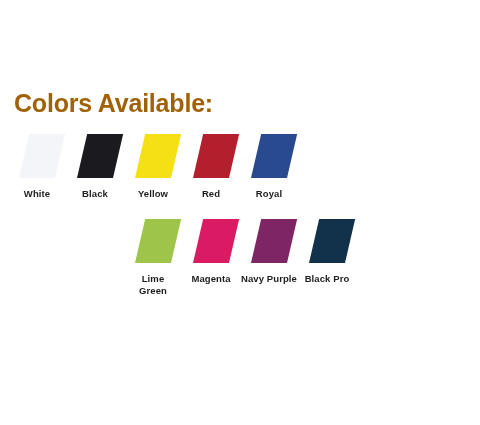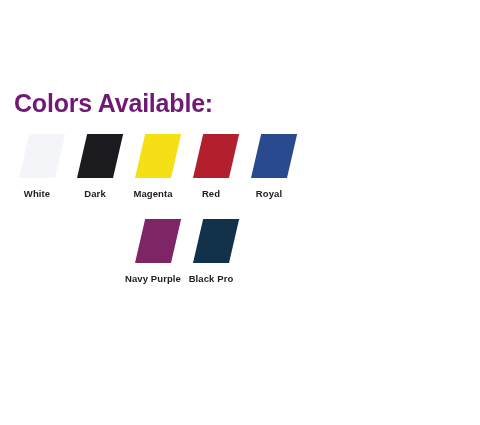--- a/index.html
+++ b/index.html
@@ -27,21 +27,21 @@
 
   
   #title {
     position: absolute;
     left: 14px;
     top: 88px;
     font-size: 25px;
     line-height: 30px;
     font-weight: 700;
     letter-spacing: -0.2px;
-    color: #701a75;
+    color: #a16207;
     white-space: nowrap;
   }
 
   
   .swatch-row {
     position: absolute;
     display: flex;
     align-items: flex-start;
   }
 
@@ -109,45 +109,57 @@
       <div class="swatch-cell">
         <div class="swatch-chip-wrap">
           <div class="swatch-chip" title="White" style="background: rgb(243, 245, 249);"></div>
         </div>
         <div class="swatch-label nowrap">White</div>
       </div>
       <div class="swatch-cell">
         <div class="swatch-chip-wrap">
           <div class="swatch-chip" title="Black" style="background: rgb(27, 27, 31);"></div>
         </div>
-        <div class="swatch-label nowrap">Dark</div>
+        <div class="swatch-label nowrap">Black</div>
       </div>
       <div class="swatch-cell">
         <div class="swatch-chip-wrap">
           <div class="swatch-chip" title="Yellow" style="background: rgb(244, 224, 20);"></div>
         </div>
-        <div class="swatch-label nowrap">Magenta</div>
+        <div class="swatch-label nowrap">Yellow</div>
       </div>
       <div class="swatch-cell">
         <div class="swatch-chip-wrap">
           <div class="swatch-chip" title="Red" style="background: rgb(180, 31, 46);"></div>
         </div>
         <div class="swatch-label nowrap">Red</div>
       </div>
       <div class="swatch-cell">
         <div class="swatch-chip-wrap">
           <div class="swatch-chip" title="Royal" style="background: rgb(42, 74, 143);"></div>
         </div>
         <div class="swatch-label nowrap">Royal</div>
       </div>
     </div>
 
   <div class="swatch-row" id="row-2">
       <div class="swatch-cell">
         <div class="swatch-chip-wrap">
+          <div class="swatch-chip" title="Lime Green" style="background: rgb(158, 197, 74);"></div>
+        </div>
+        <div class="swatch-label wrap">Lime Green</div>
+      </div>
+      <div class="swatch-cell">
+        <div class="swatch-chip-wrap">
+          <div class="swatch-chip" title="Magenta" style="background: rgb(218, 27, 99);"></div>
+        </div>
+        <div class="swatch-label nowrap">Magenta</div>
+      </div>
+      <div class="swatch-cell">
+        <div class="swatch-chip-wrap">
           <div class="swatch-chip" title="Dark Purple" style="background: rgb(126, 37, 102);"></div>
         </div>
         <div class="swatch-label nowrap">Navy Purple</div>
       </div>
       <div class="swatch-cell">
         <div class="swatch-chip-wrap">
           <div class="swatch-chip" title="Navy Pro" style="background: rgb(18, 50, 75);"></div>
         </div>
         <div class="swatch-label nowrap">Black Pro</div>
       </div>

